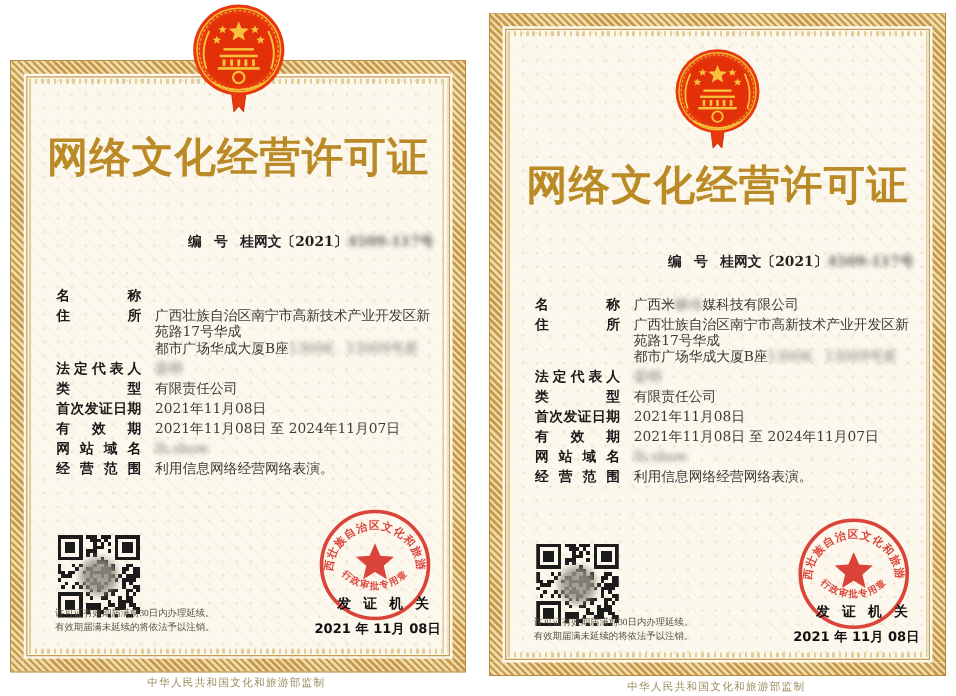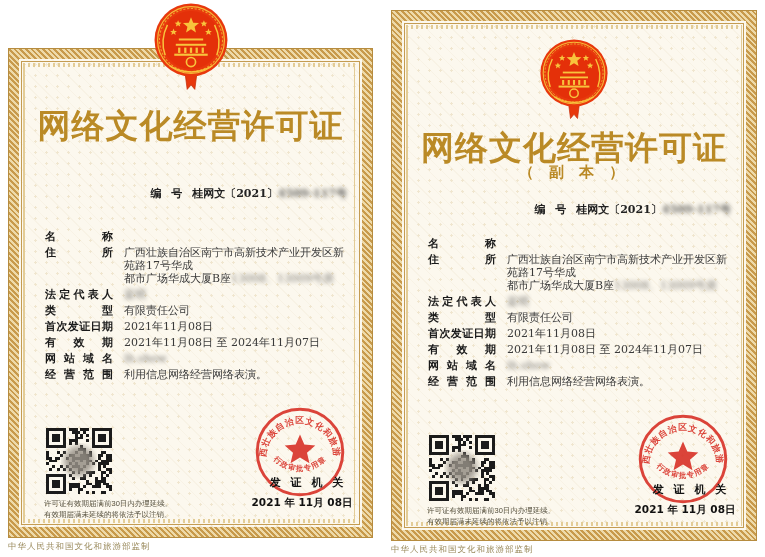--- a/index.html
+++ b/index.html
@@ -48,29 +48,29 @@
   .fields{position:absolute;top:var(--fields-top);left:37px;right:22px;}
   .row{display:flex;margin-bottom:3px;line-height:13px;}
   .lbl{flex:0 0 68px;margin-right:11px;height:13px;
     font-family:"DejaVu Sans",sans-serif;font-weight:700;font-size:11px;color:#1a1a1a;
     text-align:justify;text-align-last:justify;}
   .val{font-family:"DejaVu Serif",serif;font-size:11px;color:#3a3a3a;}
   .blur{filter:blur(2px);opacity:.7;}
 
   .bottom{position:absolute;top:var(--bottom-top);left:0;right:0;height:118px;}
   .qr{position:absolute;left:38px;top:8px;width:66px;height:66px;shape-rendering:crispEdges;}
-  .qr-note{position:absolute;left:36px;top:78px;line-height:11px;
-    font-family:Liberation Sans, sans-serif;font-size:7.5px;color:#55503f;}
+  .qr-note{position:absolute;left:36px;top:65px;line-height:11px;
+    font-family:Liberation Serif, serif;font-size:7.5px;color:#55503f;}
   .stamp{position:absolute;left:246px;top:-14px;width:92px;height:92px;opacity:.92;}
   .authority{position:absolute;left:252px;top:55px;width:96px;text-align:center;z-index:3;
     font-family:"DejaVu Sans",sans-serif;font-weight:700;font-size:11px;letter-spacing:3px;color:#111;}
   .cdate{position:absolute;left:228px;top:76px;width:132px;text-align:center;white-space:nowrap;
     font-family:"DejaVu Sans",sans-serif;font-weight:700;font-size:10.5px;color:#111;}
 
-  .page-footer{position:absolute;text-align:left;letter-spacing:1px;
+  .page-footer{position:absolute;text-align:center;letter-spacing:1px;
     font-family:Liberation Serif, serif;font-size:8.5px;color:#9a8a5c;}
   .footer-a{left:8px;top:541px;width:362px;}
   .footer-b{left:391px;top:544px;width:364px;}
 </style>
 </head>
 <body>
 
 <div class="cert cert--a">
   <div class="frame-band"></div>
   <div class="frame-line"></div>
@@ -206,29 +206,29 @@
       <rect x="64" y="60" width="3" height="7" fill="#f8c33c"></rect>
       <rect x="28" y="68" width="44" height="2.8" fill="#f8c33c"></rect>
       <circle cx="50" cy="79" r="6" fill="none" stroke="#f8c33c" stroke-width="2.2"></circle>
       <path d="M16,70 Q9,50 19,30" fill="none" stroke="#f8c33c" stroke-width="2"></path>
       <path d="M84,70 Q91,50 81,30" fill="none" stroke="#f8c33c" stroke-width="2"></path>
       <path d="M22,84 Q36,92 50,92 Q64,92 78,84" fill="none" stroke="#f8c33c" stroke-width="2"></path>
     </svg>
   </div>
 
   <h1 class="title">网络文化经营许可证</h1>
-  <div class="subtitle">（ 副 本 ）</div>
 
   <div class="serial">
     <span class="lab">编  号</span><span>桂网文〔2021〕</span><span class="blur">4509-117号</span>
   </div>
 
   <div class="fields">
     <div class="row">
       <span class="lbl">名称</span>
+      <span class="val"><span>广西米</span><span class="blur">哆传</span><span>媒科技有限公司</span></span>
     </div>
     <div class="row">
       <span class="lbl">住所</span>
       <span class="val">
         <span>广西壮族自治区南宁市高新技术产业开发区新苑路17号华成</span><br>
         <span>都市广场华成大厦B座</span><span class="blur">13008、13009号房</span>
       </span>
     </div>
     <div class="row">
       <span class="lbl">法定代表人</span>

